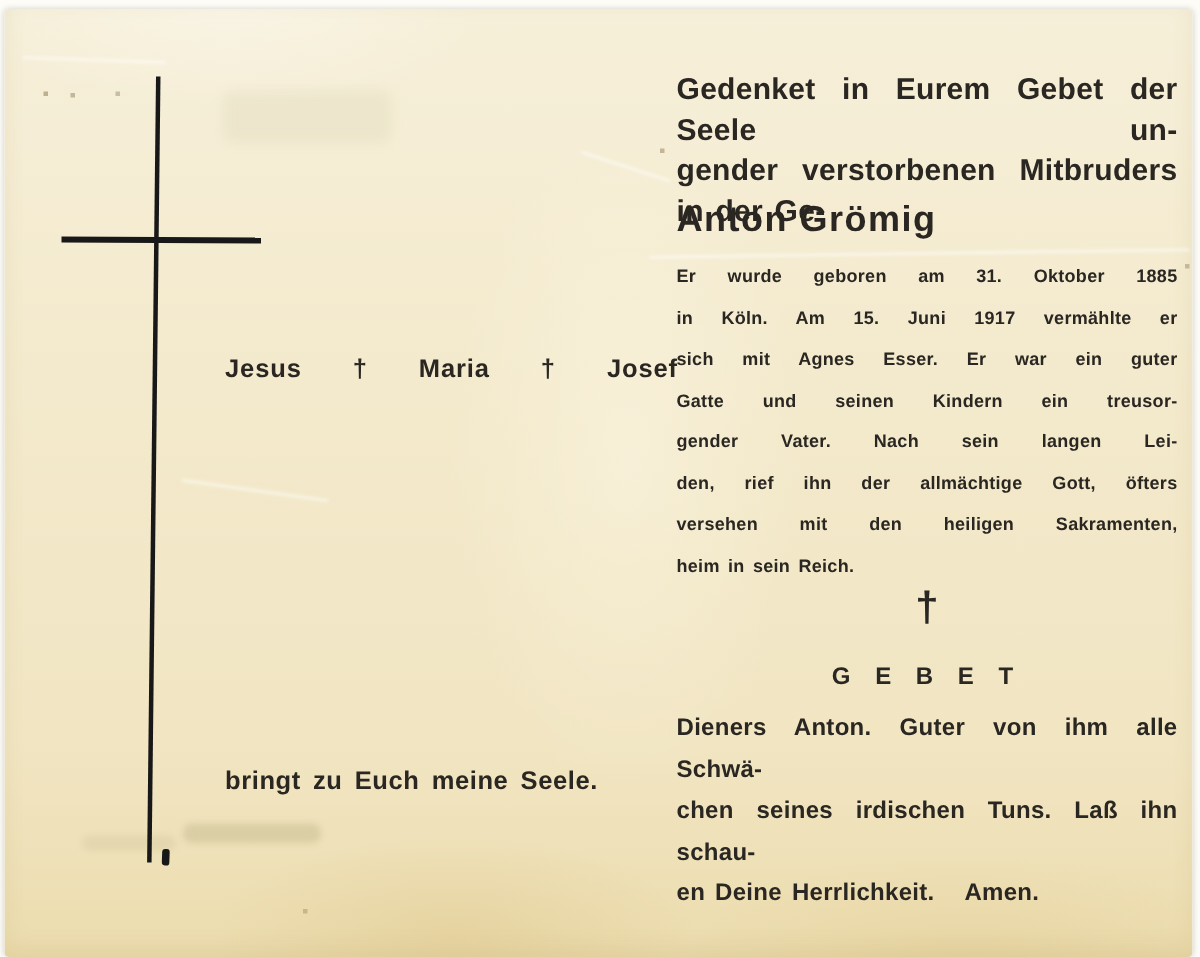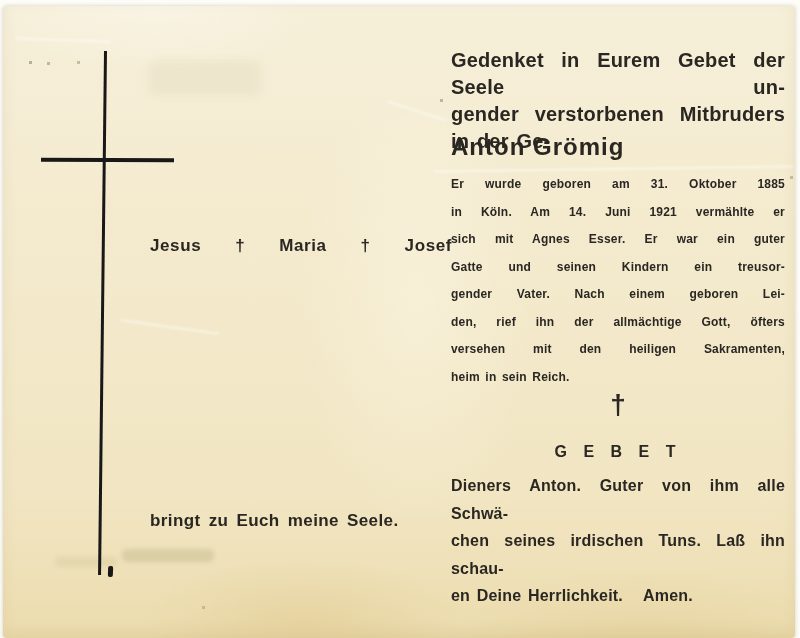--- a/index.html
+++ b/index.html
@@ -98,24 +98,24 @@
     </div>
 
     <div class="page right">
       <div class="rp-block intro justify-block">
           <div class="jline">Gedenket in Eurem Gebet der Seele un-</div>
           <div class="jline">gender verstorbenen Mitbruders in der Ge-</div>
         </div>
       <h1 class="rp-block name">Anton Grömig</h1>
       <div class="rp-block bio justify-block">
           <div class="jline">Er wurde geboren am 31. Oktober 1885</div>
-          <div class="jline">in Köln. Am 14. Juni 1921 vermählte er</div>
+          <div class="jline">in Köln. Am 15. Juni 1917 vermählte er</div>
           <div class="jline">sich mit Agnes Esser. Er war ein guter</div>
           <div class="jline">Gatte und seinen Kindern ein treusor-</div>
-          <div class="jline">gender Vater. Nach einem geboren Lei-</div>
+          <div class="jline">gender Vater. Nach sein langen Lei-</div>
           <div class="jline">den, rief ihn der allmächtige Gott, öfters</div>
           <div class="jline">versehen mit den heiligen Sakramenten,</div>
           <div class="jline">heim in sein Reich.</div>
         </div>
       <div class="rp-block dagger">†</div>
       <div class="rp-block prayer-title">G E B E T</div>
       <div class="rp-block prayer justify-block">
           <div class="jline">Dieners Anton. Guter von ihm alle Schwä-</div>
           <div class="jline">chen seines irdischen Tuns. Laß ihn schau-</div>
           <div class="jline">en Deine Herrlichkeit. &nbsp;&nbsp;Amen.</div>

